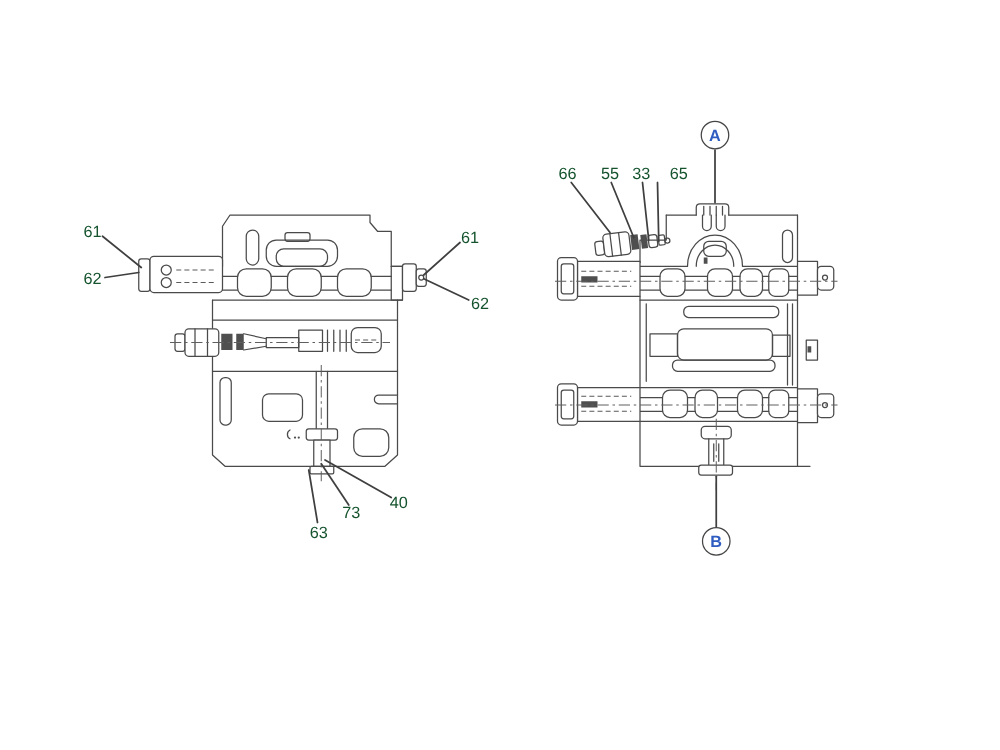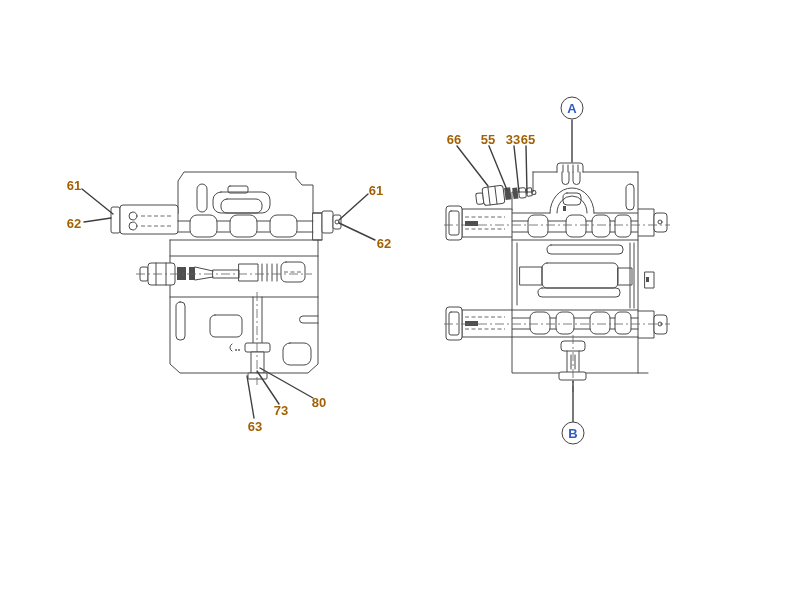--- a/index.html
+++ b/index.html
@@ -5,22 +5,22 @@
   html,body{margin:0;padding:0;background:#ffffff;}
   .canvas{position:relative;width:800px;height:600px;background:#ffffff;overflow:hidden;
           font-family:"Liberation Sans",sans-serif;}
   .canvas svg{position:absolute;left:0;top:0;}
   svg .ln{stroke:#4a4a4a;fill:none;stroke-width:1;stroke-linejoin:round;stroke-linecap:round;}
   svg .wh{stroke:#4a4a4a;fill:#ffffff;stroke-width:1;stroke-linejoin:round;}
   svg .dk{fill:#4f4f4f;stroke:none;}
   svg .dash{stroke:#5a5a5a;fill:none;stroke-width:0.9;stroke-dasharray:4 2.5;}
   svg .axis{stroke:#5f5f5f;fill:none;stroke-width:0.8;stroke-dasharray:9 3 2 3;}
   svg .leader{stroke:#3f3f3f;fill:none;stroke-width:1.4;stroke-linecap:round;}
-  .callout{position:absolute;transform:translate(-50%,-50%);color:#a16207;
-           font-weight:bold;font-size:13px;line-height:1;white-space:nowrap;}
+  .callout{position:absolute;transform:translate(-50%,-50%);color:#14532d;
+           font-weight:normal;font-size:13px;line-height:1;white-space:nowrap;}
   .ref-circle{position:absolute;width:21px;height:21px;border:1.5px solid #454545;
               border-radius:50%;background:#fff;transform:translate(-50%,-50%);
               display:flex;align-items:center;justify-content:center;}
   .ref-circle span{color:#2f5cc0;font-weight:bold;font-size:13px;line-height:1;}
 </style>
 </head>
 <body>
 
 <div class="canvas">
 
@@ -179,25 +179,25 @@
       <path class="leader" d="M573,381 L573,422"></path>
     </g>
   </svg>
 
   <div class="callout" style="left:74px;top:185px">61</div>
   <div class="callout" style="left:74px;top:223px">62</div>
   <div class="callout" style="left:376px;top:190px">61</div>
   <div class="callout" style="left:384px;top:243px">62</div>
   <div class="callout" style="left:255px;top:426px">63</div>
   <div class="callout" style="left:281px;top:410px">73</div>
-  <div class="callout" style="left:319px;top:402px">80</div>
+  <div class="callout" style="left:319px;top:402px">40</div>
   <div class="callout" style="left:454px;top:139px">66</div>
   <div class="callout" style="left:488px;top:139px">55</div>
   <div class="callout" style="left:513px;top:139px">33</div>
-  <div class="callout" style="left:528px;top:139px">65</div>
+  <div class="callout" style="left:543px;top:139px">65</div>
 
   <div class="ref-circle" style="left:572px;top:108px">
     <span>A</span>
   </div>
   <div class="ref-circle" style="left:573px;top:433px">
     <span>B</span>
   </div>
 
 </div>
 

